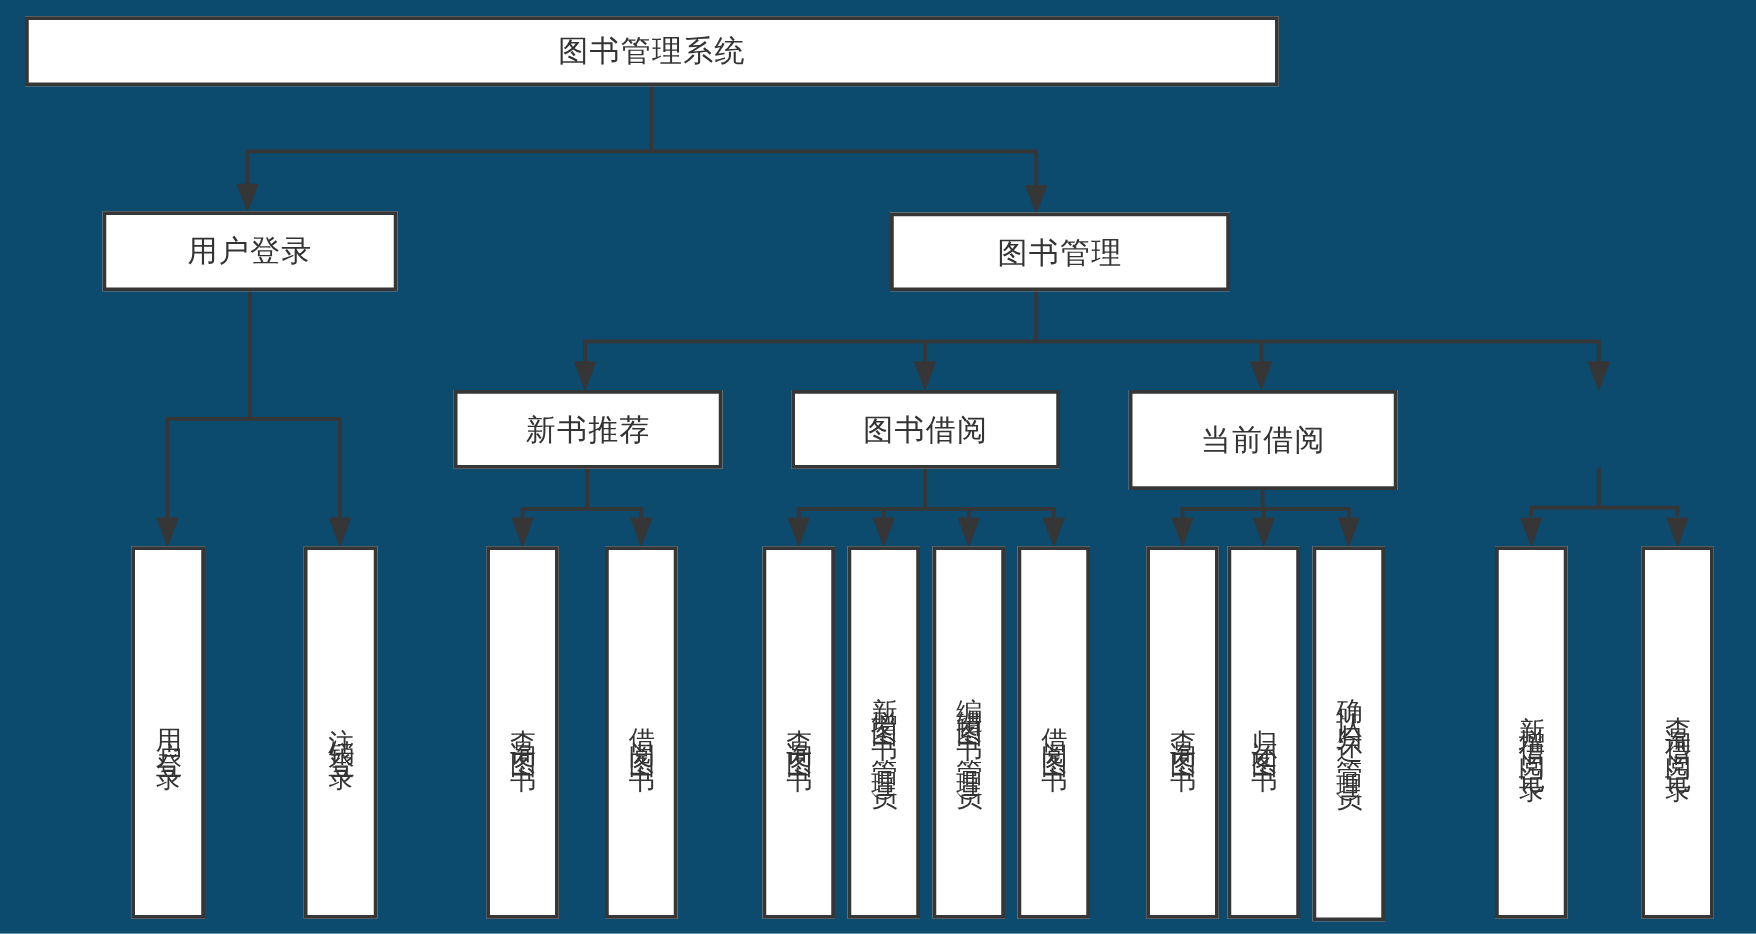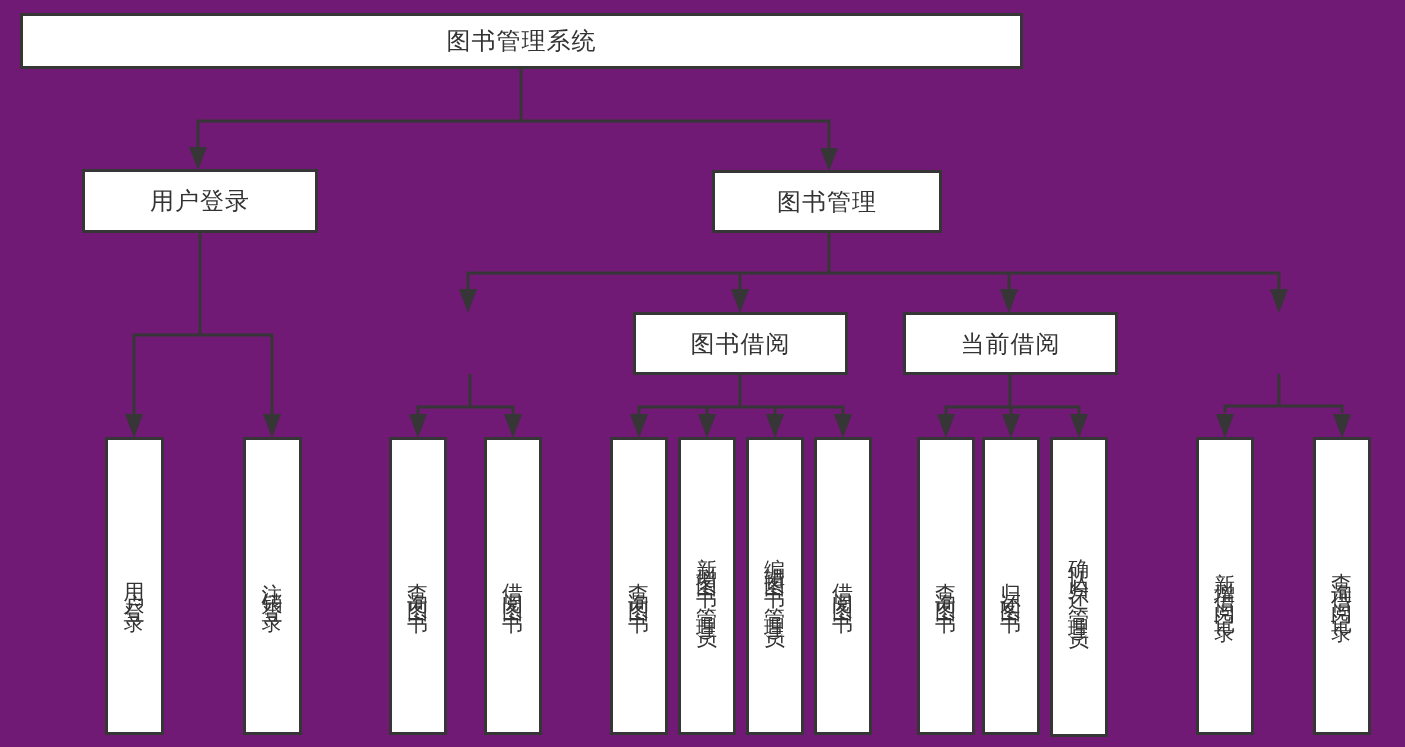--- a/index.html
+++ b/index.html
@@ -1,20 +1,20 @@
 <!DOCTYPE html>
 <html><head>
 <meta charset="utf-8">
 <style>
   html, body { margin: 0; padding: 0; background: #ffffff; }
   .canvas {
     position: relative;
     width: 1405px;
     height: 747px;
-    background: #701a75;
+    background: #0c4a6e;
     font-family: "Liberation Sans", "DejaVu Sans", sans-serif;
     overflow: hidden;
   }
   .connectors {
     position: absolute;
     left: 0; top: 0;
     width: 1405px; height: 747px;
   }
   .box {
     position: absolute;
@@ -91,28 +91,31 @@
     <polygon points="1333,414 1351,414 1342,438" fill="#363636" stroke="none"></polygon>
   </svg>
 
   <div class="box hbox" style="left:20px; top:13px; width:1003px; height:56px">
     <span>图书管理系统</span>
   </div>
 
   <div class="box hbox" style="left:82px; top:169px; width:236px; height:64px">
     <span>用户登录</span>
   </div>
-  <div class="box hbox" style="left:712px; top:170px; width:230px; height:63px">
+  <div class="box hbox" style="left:712px; top:170px; width:272px; height:63px">
     <span>图书管理</span>
   </div>
 
+  <div class="box hbox" style="left:363px; top:312px; width:215px; height:63px">
+    <span>新书推荐</span>
+  </div>
   <div class="box hbox" style="left:633px; top:312px; width:215px; height:63px">
     <span>图书借阅</span>
   </div>
-  <div class="box hbox" style="left:903px; top:312px; width:215px; height:63px">
+  <div class="box hbox" style="left:903px; top:312px; width:215px; height:80px">
     <span>当前借阅</span>
   </div>
 
   <div class="box vbox" style="left:105px; top:437px; width:59px; height:298px">
     <span class="vtext">用户登录</span>
   </div>
   <div class="box vbox" style="left:243px; top:437px; width:59px; height:298px">
     <span class="vtext">注销登录</span>
   </div>
 

